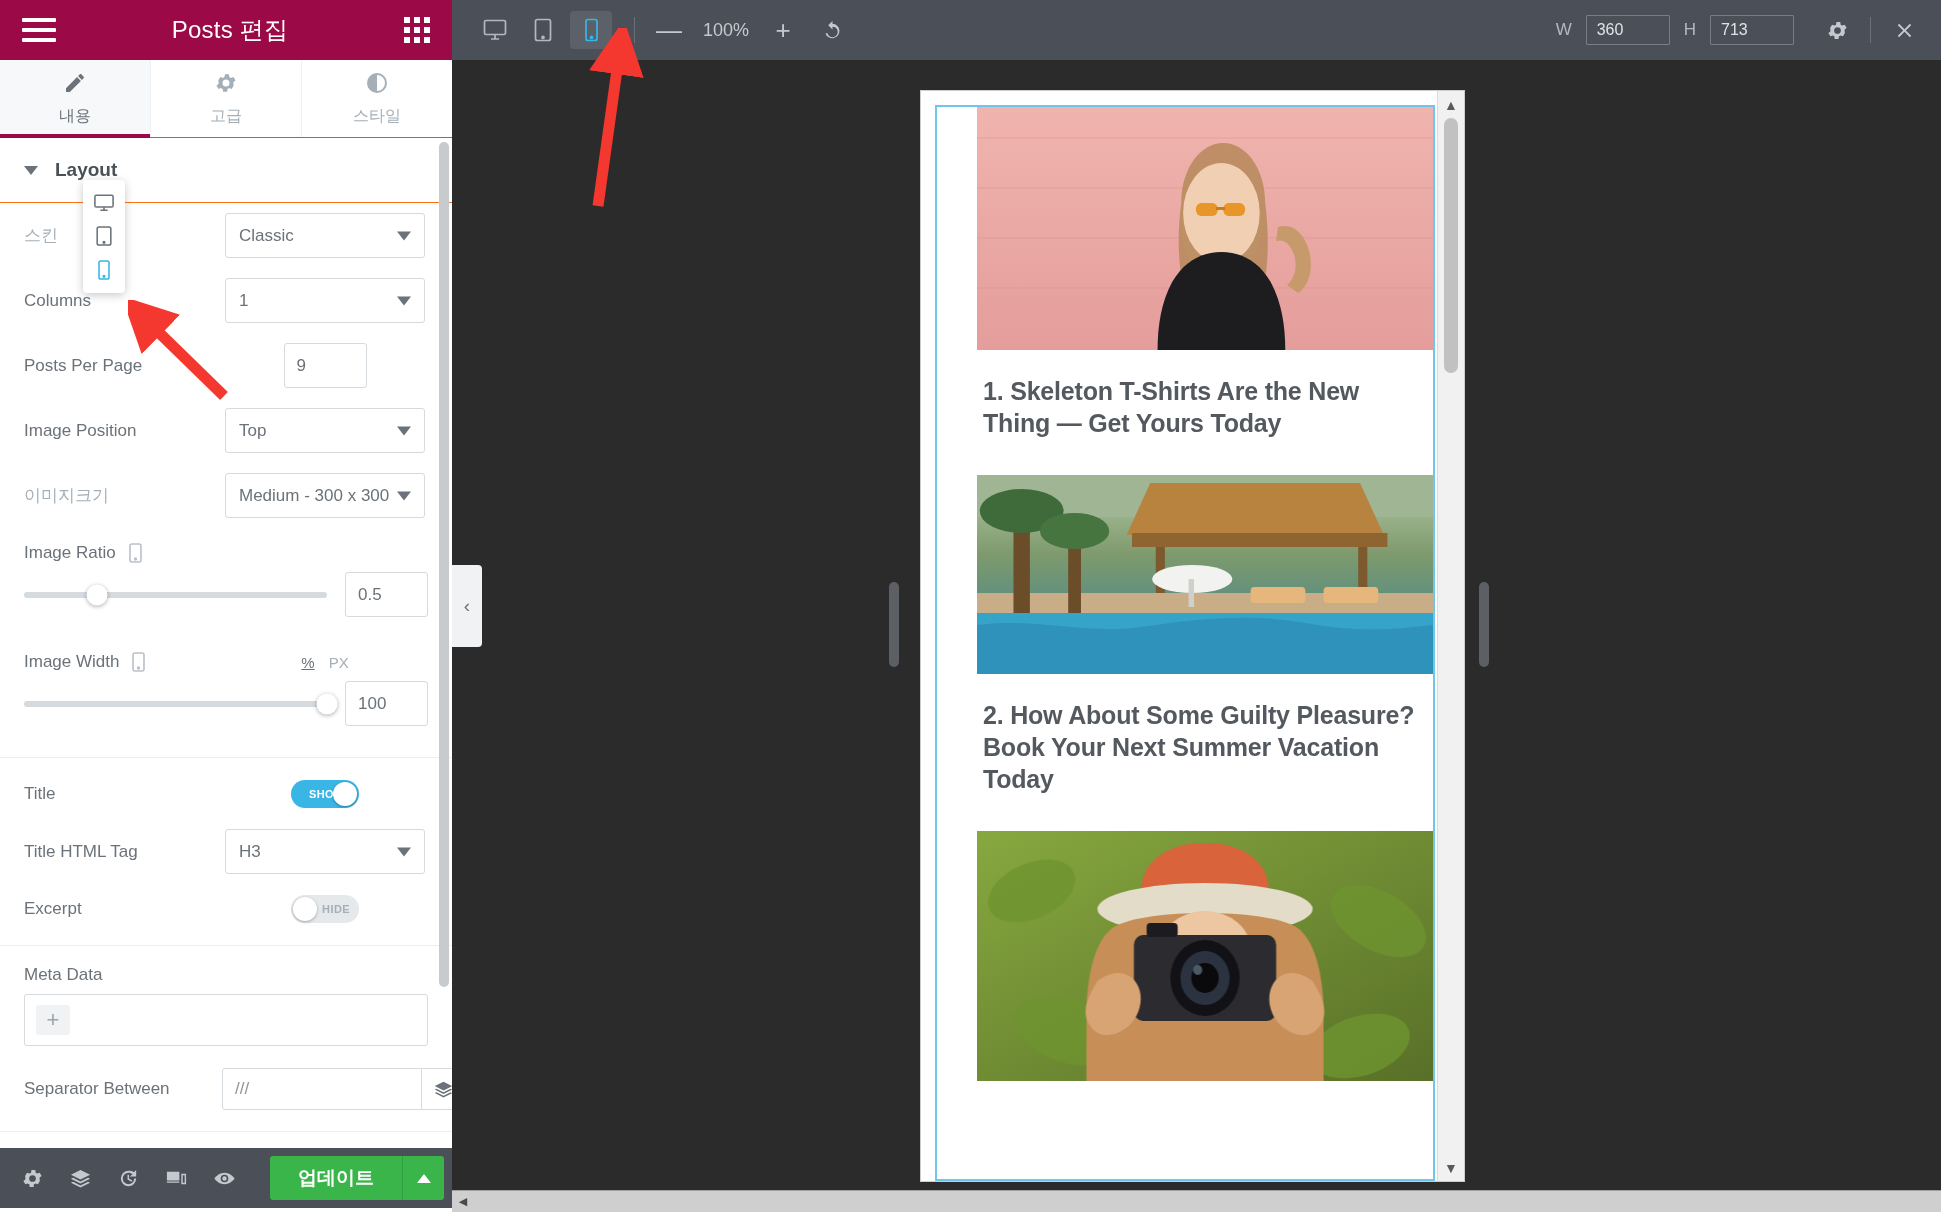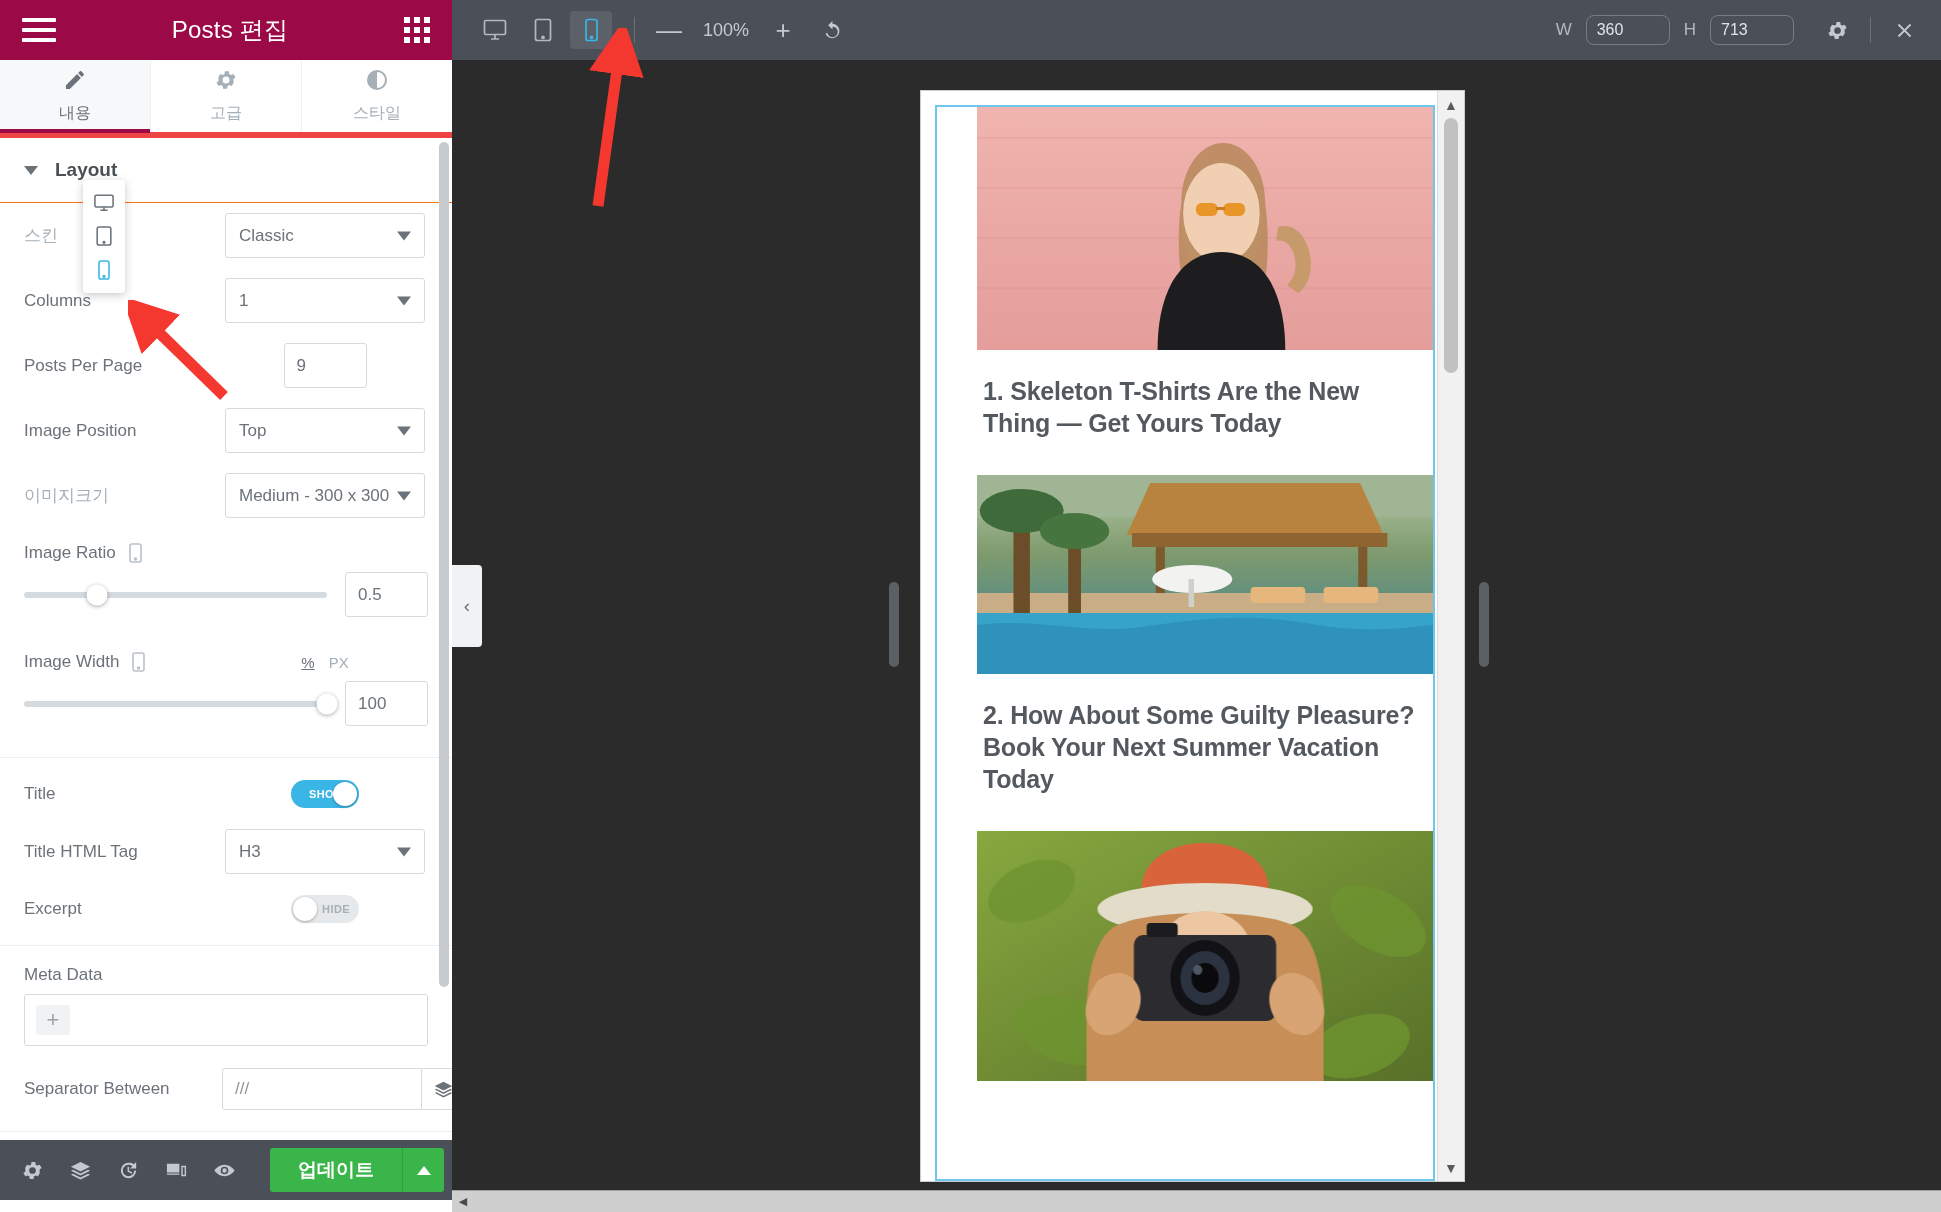--- a/index.html
+++ b/index.html
@@ -23,21 +23,21 @@
     height: 60px; background: #9b0a46;
     display: flex; align-items: center; justify-content: space-between;
     padding: 0 22px; flex: 0 0 60px;
   }
   .hamburger { width: 34px; display: flex; flex-direction: column; gap: 6px; cursor: pointer; }
   .hamburger i { display: block; height: 4px; background: #fff; border-radius: 1px; }
   .panel-title { color: #fff; font-size: 24px; font-weight: 400; letter-spacing: .2px; }
   .grid-icon { display: grid; grid-template-columns: repeat(3, 6px); grid-template-rows: repeat(3, 6px); gap: 4px; cursor: pointer; }
   .grid-icon i { background: #fff; display: block; width: 6px; height: 6px; }
 
-  .tabs { display: flex; height: 78px; flex: 0 0 78px; background: #fff; border-bottom: 6px solid #ef4444; }
+  .tabs { display: flex; height: 78px; flex: 0 0 78px; background: #fff; border-bottom: 1px solid #ef4444; }
   .tab {
     flex: 1; display: flex; flex-direction: column; align-items: center; justify-content: center;
     gap: 7px; cursor: pointer; color: #a4afb7; font-size: 16px; position: relative;
     border-right: 1px solid #eef1f4;
   }
   .tab:last-child { border-right: none; }
   .tab.active { background: #f7f8f9; color: #6b7279; }
   .tab.active:after {
     content: ""; position: absolute; left: 0; right: 0; bottom: -1px; height: 4px; background: #9b0a46;
   }
@@ -136,21 +136,21 @@
     background: #fff; border-radius: 4px; box-shadow: 0 2px 10px rgba(0,0,0,.22);
     display: flex; flex-direction: column; align-items: center; justify-content: space-around;
     padding: 6px 0; z-index: 40;
   }
   .device-popup .d { width: 20px; height: 20px; color: #6b7279; cursor: pointer; display: flex; align-items: center; justify-content: center; }
   .device-popup .d.active { color: #39b5e6; }
   .device-popup .d svg { width: 100%; height: 100%; fill: none; stroke: currentColor; stroke-width: 1.7; }
 
   
   .bottom-bar {
-    position: absolute; left: 0; bottom: 12px; width: 452px; height: 60px;
+    position: absolute; left: 0; bottom: 4px; width: 452px; height: 60px;
     background: #4b4f58; display: flex; align-items: center; gap: 0px; padding: 0 8px; z-index: 35;
   }
   .bb-icon { width: 48px; height: 60px; display: flex; align-items: center; justify-content: center; color: #c5c9cf; cursor: pointer; }
   .bb-icon svg { width: 23px; height: 23px; fill: currentColor; }
   .update-wrap { margin-left: auto; display: flex; height: 44px; }
   .update-btn {
     background: #39b54a; color: #fff; font-size: 19px; font-weight: bold;
     display: flex; align-items: center; justify-content: center; padding: 0 28px;
     border-radius: 3px 0 0 3px; cursor: pointer;
   }
@@ -177,21 +177,21 @@
     width: 42px; height: 38px; border-radius: 4px; display: flex; align-items: center; justify-content: center;
     color: #b3b8bf; cursor: pointer;
   }
   .tb-dev.active { background: #5b6069; color: #39b5e6; }
   .tb-dev svg { width: 24px; height: 24px; fill: none; stroke: currentColor; stroke-width: 1.7; }
   .tb-sep { width: 1px; height: 26px; background: #6a6f78; margin: 0 22px; }
   .tb-zoom { display: flex; align-items: center; gap: 22px; color: #c5c9cf; font-size: 18px; }
   .tb-zbtn { cursor: pointer; display: flex; align-items: center; justify-content: center; width: 24px; height: 24px; font-size: 26px; line-height: 1; }
   .tb-right { margin-left: auto; display: flex; align-items: center; gap: 14px; color: #b3b8bf; font-size: 17px; }
   .dim-input {
-    width: 84px; height: 30px; border: 1px solid #787d85; border-radius: 8px;
+    width: 84px; height: 30px; border: 1px solid #787d85; border-radius: 1px;
     display: flex; align-items: center; padding: 0 10px; color: #dfe3e7; font-size: 16px; background: transparent;
   }
   .tb-icon { width: 30px; height: 30px; display: flex; align-items: center; justify-content: center; color: #c5c9cf; cursor: pointer; }
   .tb-icon svg { width: 23px; height: 23px; fill: currentColor; }
 
   
   .canvas {
     position: absolute; left: 452px; top: 60px; right: 0; bottom: 0;
     background: #2b2b2b; z-index: 10;
   }

